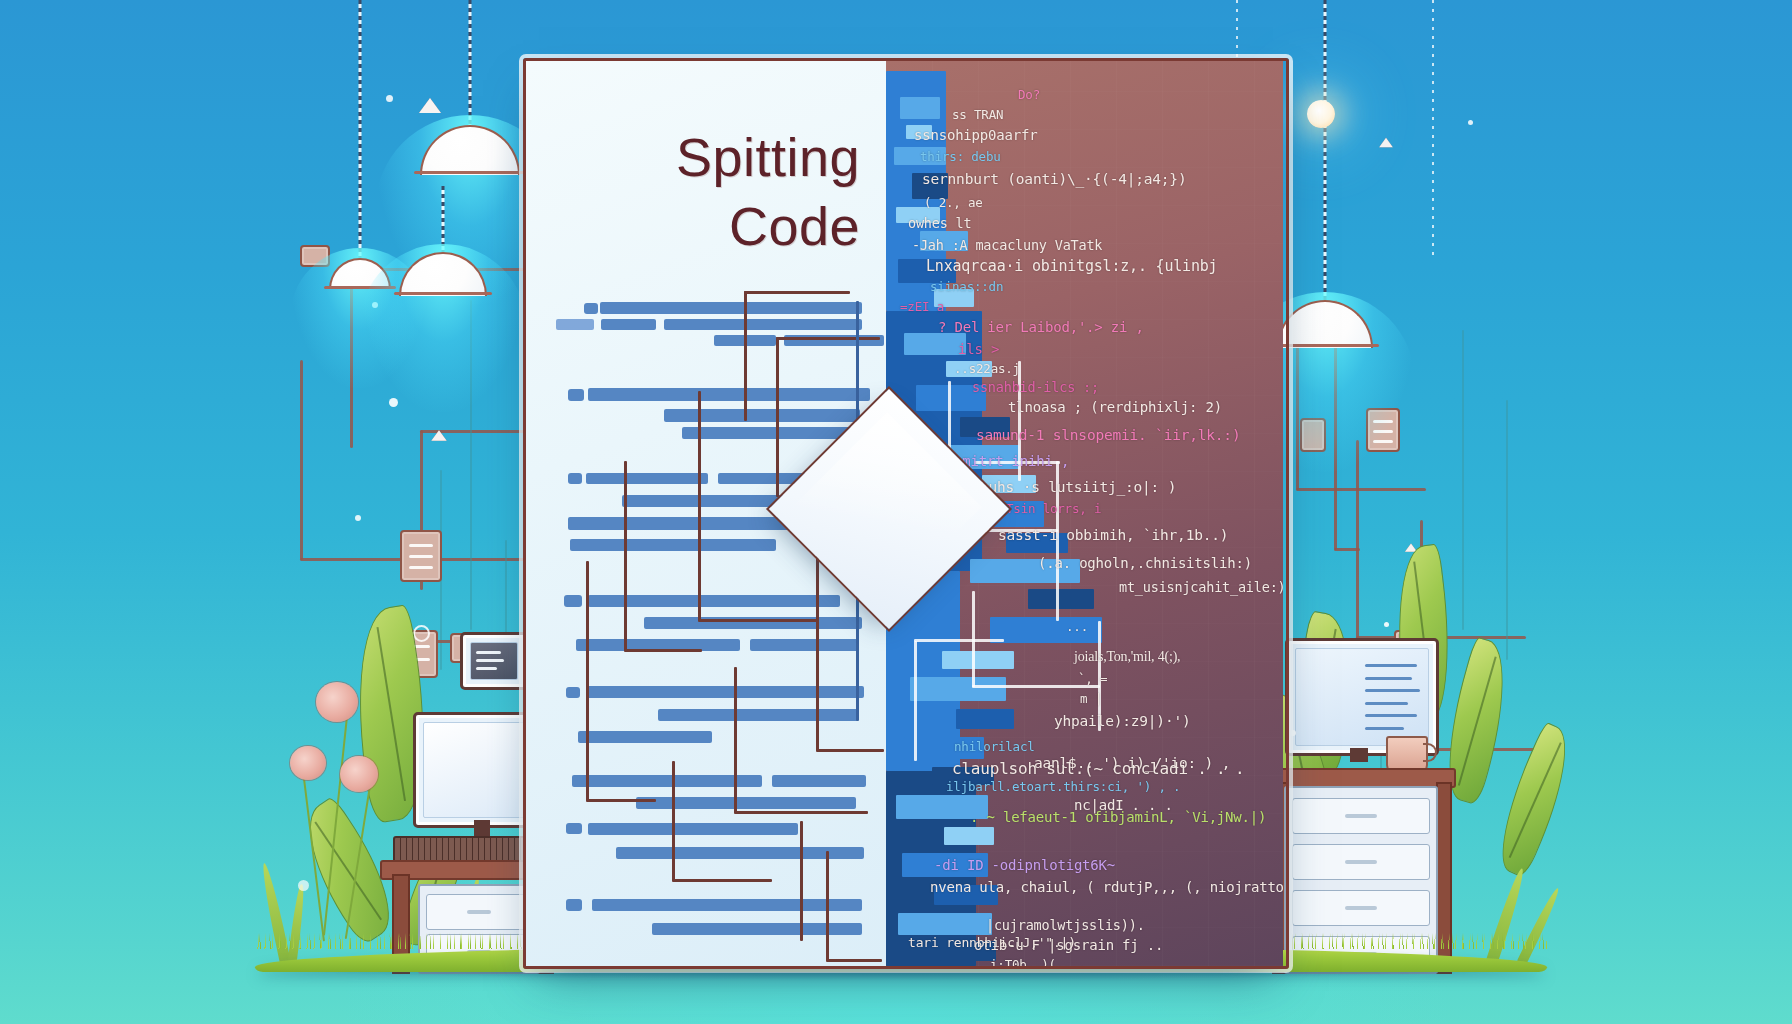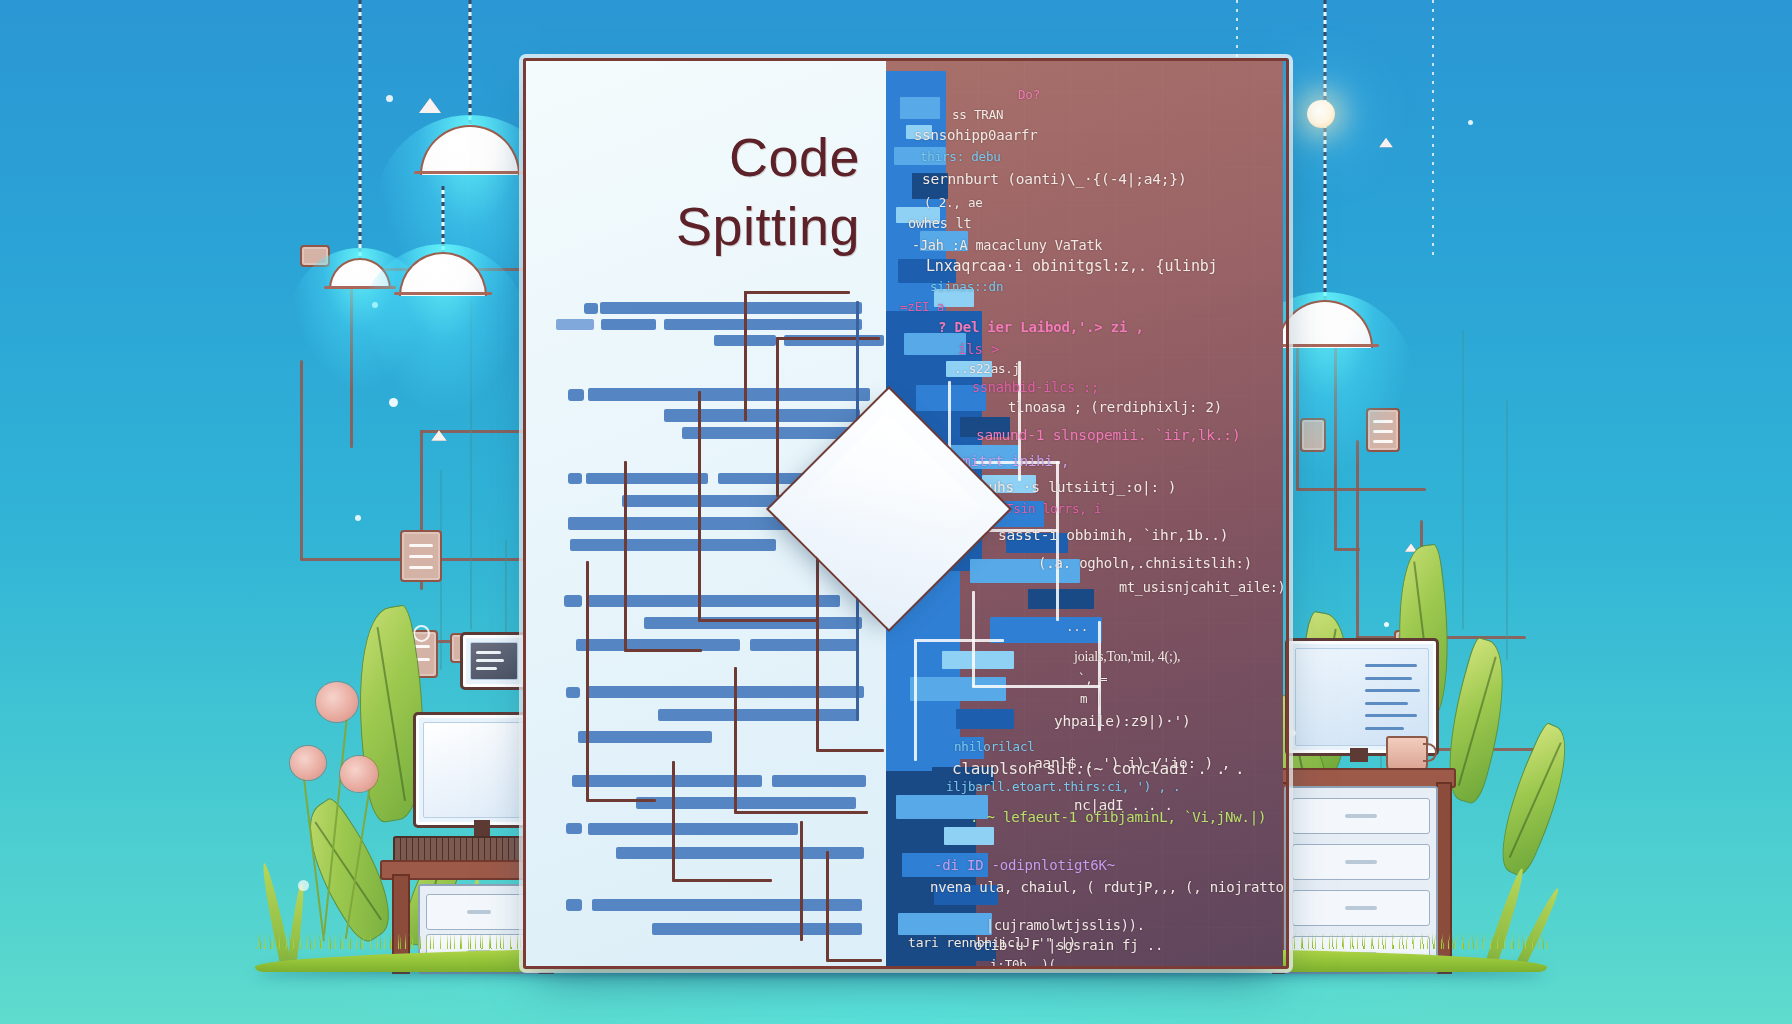--- a/index.html
+++ b/index.html
@@ -423,22 +423,22 @@
   <div class="speck" style="left:386px;top:95px;width:7px;height:7px;"></div>
   <div class="speck" style="left:1290px;top:730px;width:6px;height:6px;"></div>
   <div class="speck" style="left:1468px;top:120px;width:5px;height:5px;"></div>
   <div class="speck" style="left:355px;top:515px;width:6px;height:6px;"></div>
 
   <div class="panel">
 
     <div class="panel-light">
 
       <div class="title">
+        <span>Spitting</span>
         <span>Code</span>
-        <span>Spitting</span>
       </div>
 
       <div class="bar sq" style="left:58px;top:242px;width:14px;height:11px;"></div>
       <div class="bar" style="left:74px;top:241px;width:262px;height:12px;"></div>
       <div class="bar t" style="left:30px;top:258px;width:38px;height:11px;"></div>
       <div class="bar" style="left:75px;top:258px;width:55px;height:11px;"></div>
       <div class="bar" style="left:138px;top:258px;width:198px;height:11px;"></div>
       <div class="bar" style="left:188px;top:274px;width:62px;height:11px;"></div>
       <div class="bar" style="left:258px;top:274px;width:100px;height:11px;"></div>
 
@@ -551,21 +551,21 @@
       <div class="codeline c-w" style="left:66px;top:46px;">ss  TRAN</div>
       <div class="codeline c-w" style="left:28px;top:66px;font-size:14px;">ssnsohipp0aarfr</div>
       <div class="codeline c-b" style="left:34px;top:88px;">thirs:    debu</div>
       <div class="codeline c-w" style="left:36px;top:110px;font-size:14.5px;">sernnburt (oanti)\_·{(-4|;a4;})</div>
       <div class="codeline c-w" style="left:38px;top:134px;">(  2.,  ae</div>
       <div class="codeline c-w" style="left:22px;top:154px;font-size:13.5px;">owhes lt</div>
       <div class="codeline c-w" style="left:26px;top:176px;font-size:13.5px;">-Jah :A  macacluny VaTatk</div>
       <div class="codeline c-w" style="left:40px;top:196px;font-size:15px;">Lnxaqrcaa·i obinitgsl:z,. {ulinbj</div>
       <div class="codeline c-b" style="left:44px;top:218px;">siinas::dn</div>
       <div class="codeline c-m" style="left:14px;top:238px;">=zEI a</div>
-      <div class="codeline c-p" style="left:52px;top:258px;font-size:14px;font-weight:bold;">? Del ier Laibod,'.&gt; zi ,</div>
+      <div class="codeline c-p" style="left:52px;top:258px;font-size:14px;">? Del ier Laibod,'.&gt; zi ,</div>
       <div class="codeline c-m" style="left:72px;top:280px;font-size:14px;">ils &gt;</div>
       <div class="codeline c-w" style="left:68px;top:300px;">..s22as.j</div>
       <div class="codeline c-m" style="left:86px;top:318px;font-size:13.5px;">ssnahbid-ilcs :;</div>
       <div class="codeline c-w" style="left:122px;top:338px;font-size:14px;">tlnoasa ; (rerdiphixlj: 2)</div>
       <div class="codeline c-p" style="left:90px;top:366px;font-size:14.5px;">samund-1 slnsopemii. `iir,lk.:)</div>
       <div class="codeline c-v" style="left:68px;top:392px;font-size:14px;">smitrt inihi ,</div>
       <div class="codeline c-w" style="left:94px;top:418px;font-size:14.5px;">kuhs ·s lutsiitj_:o|: )</div>
       <div class="codeline c-m" style="left:120px;top:440px;">Tsin lorrs, i</div>
       <div class="codeline c-w" style="left:112px;top:466px;font-size:14.5px;">sasst-i obbimih, `ihr,1b..)</div>
       <div class="codeline c-w" style="left:152px;top:494px;font-size:14px;">(.a. ogholn,.chnisitslih:)</div>

